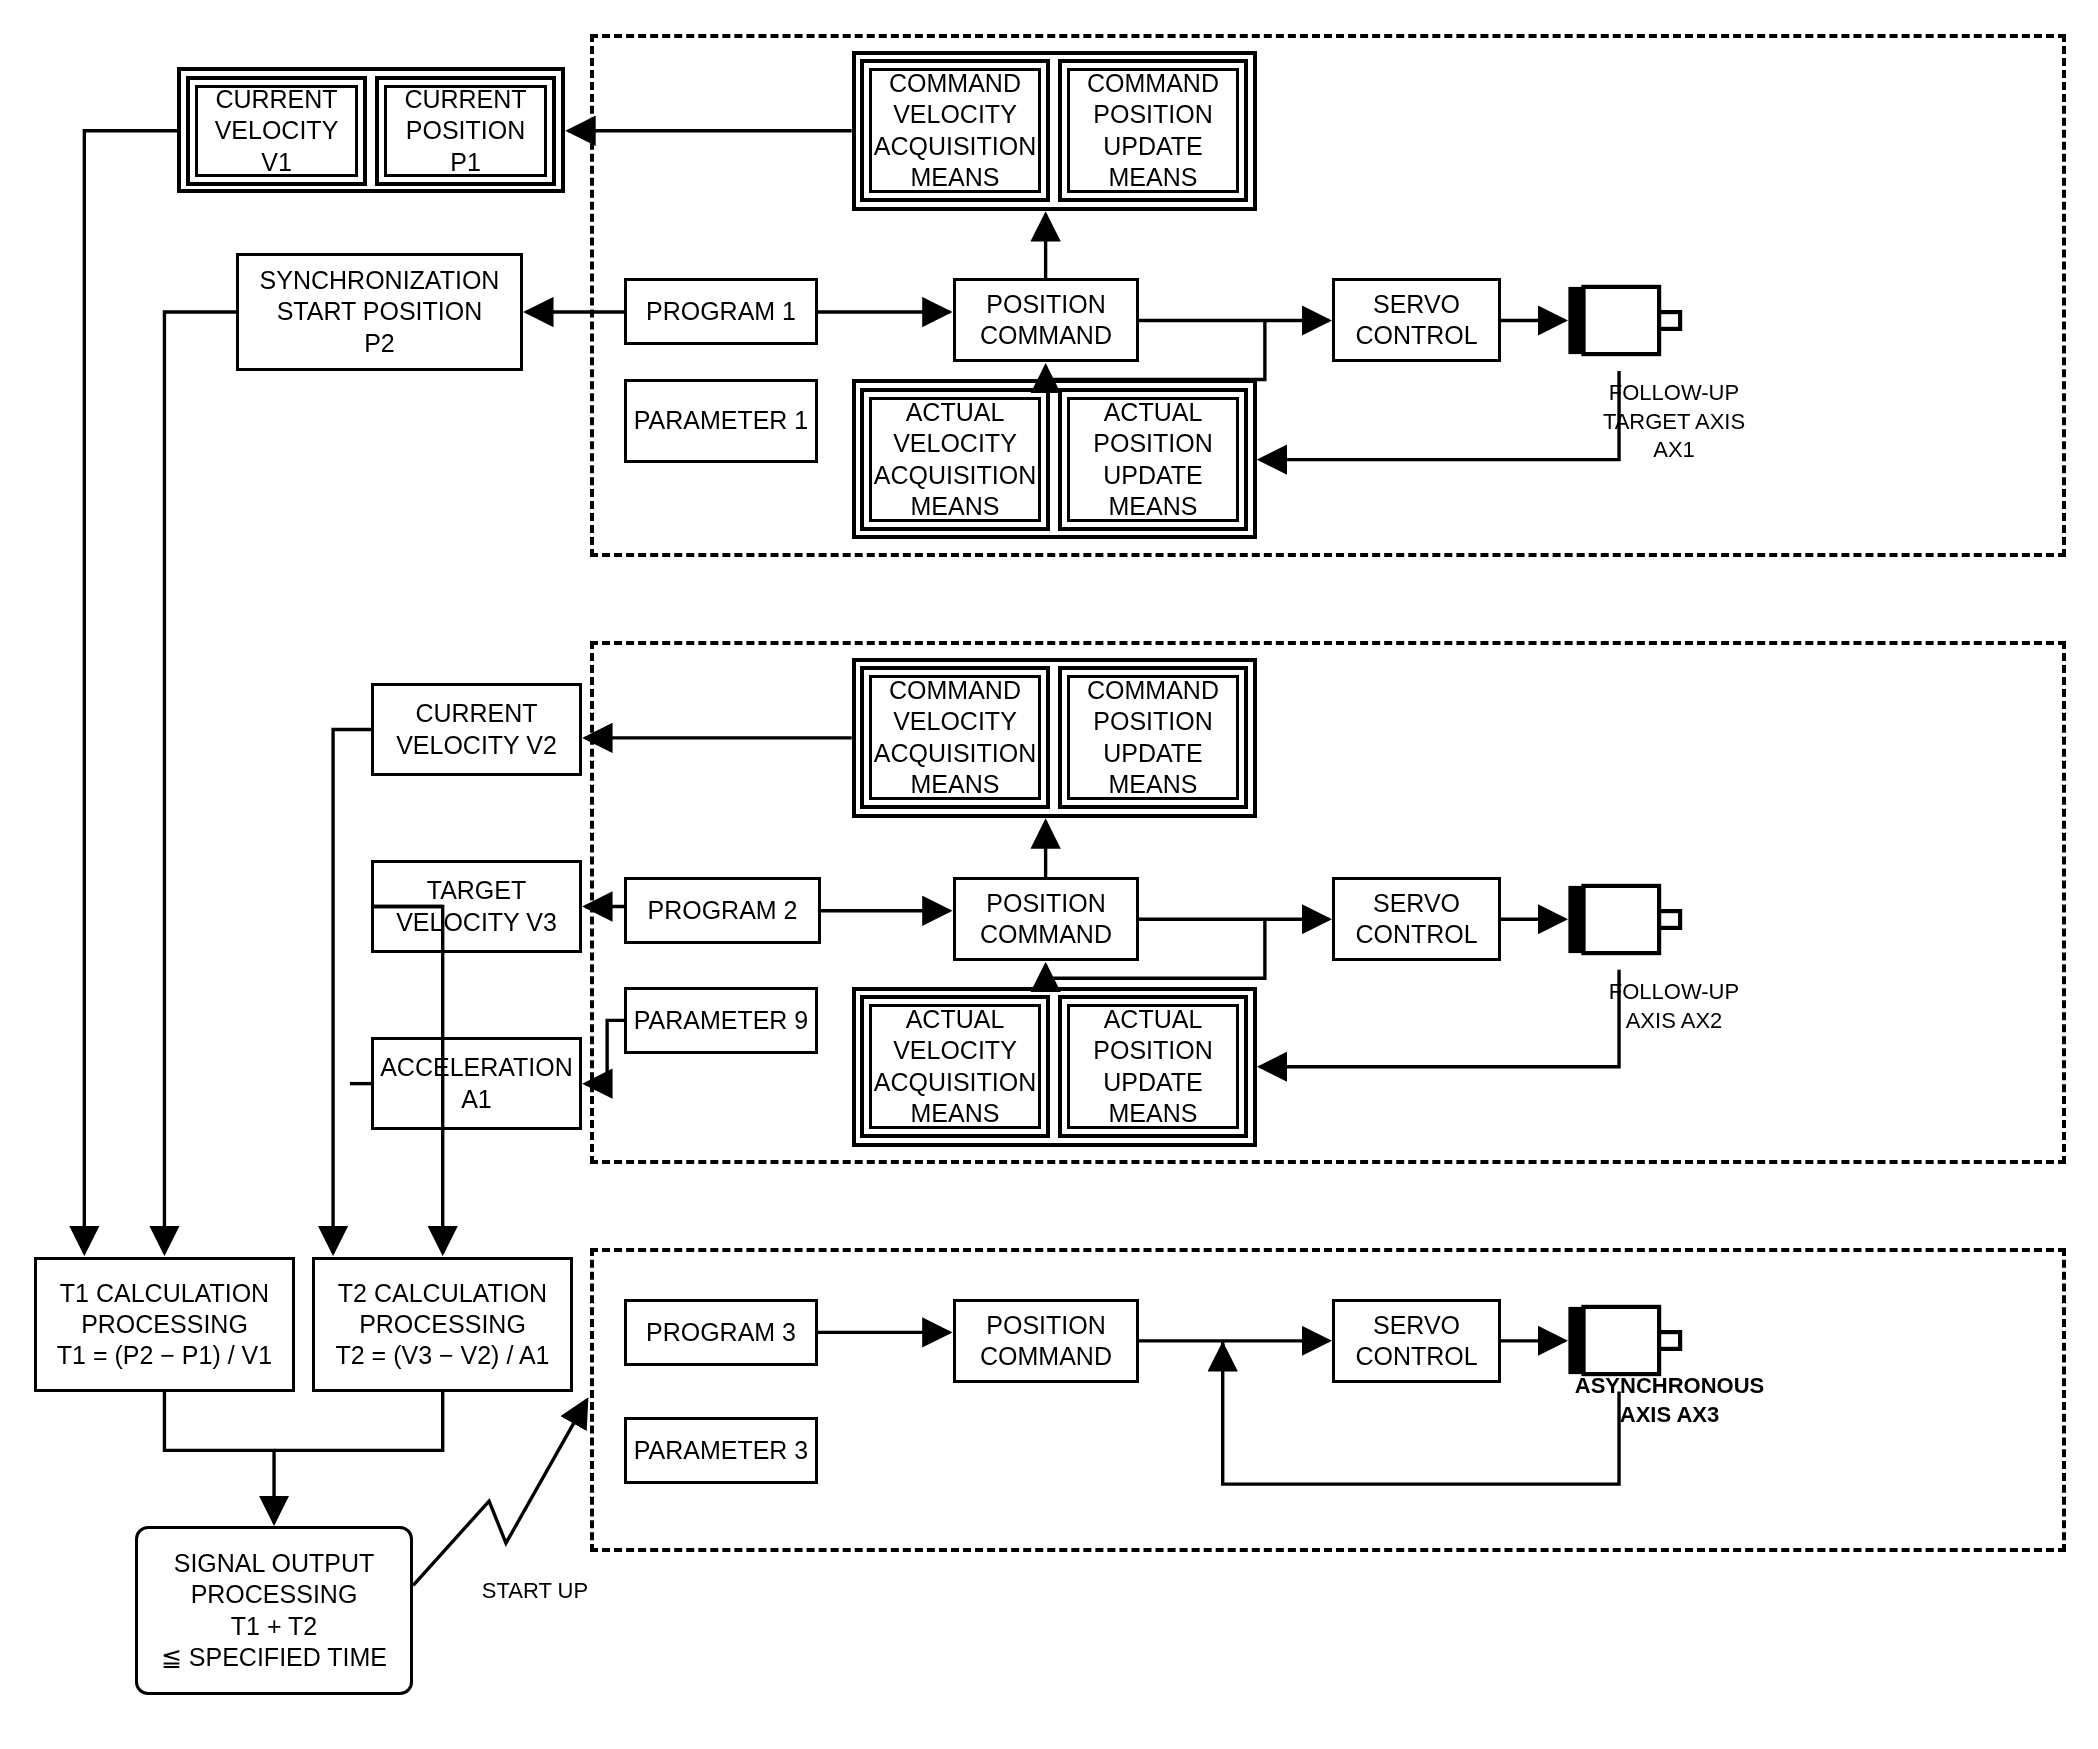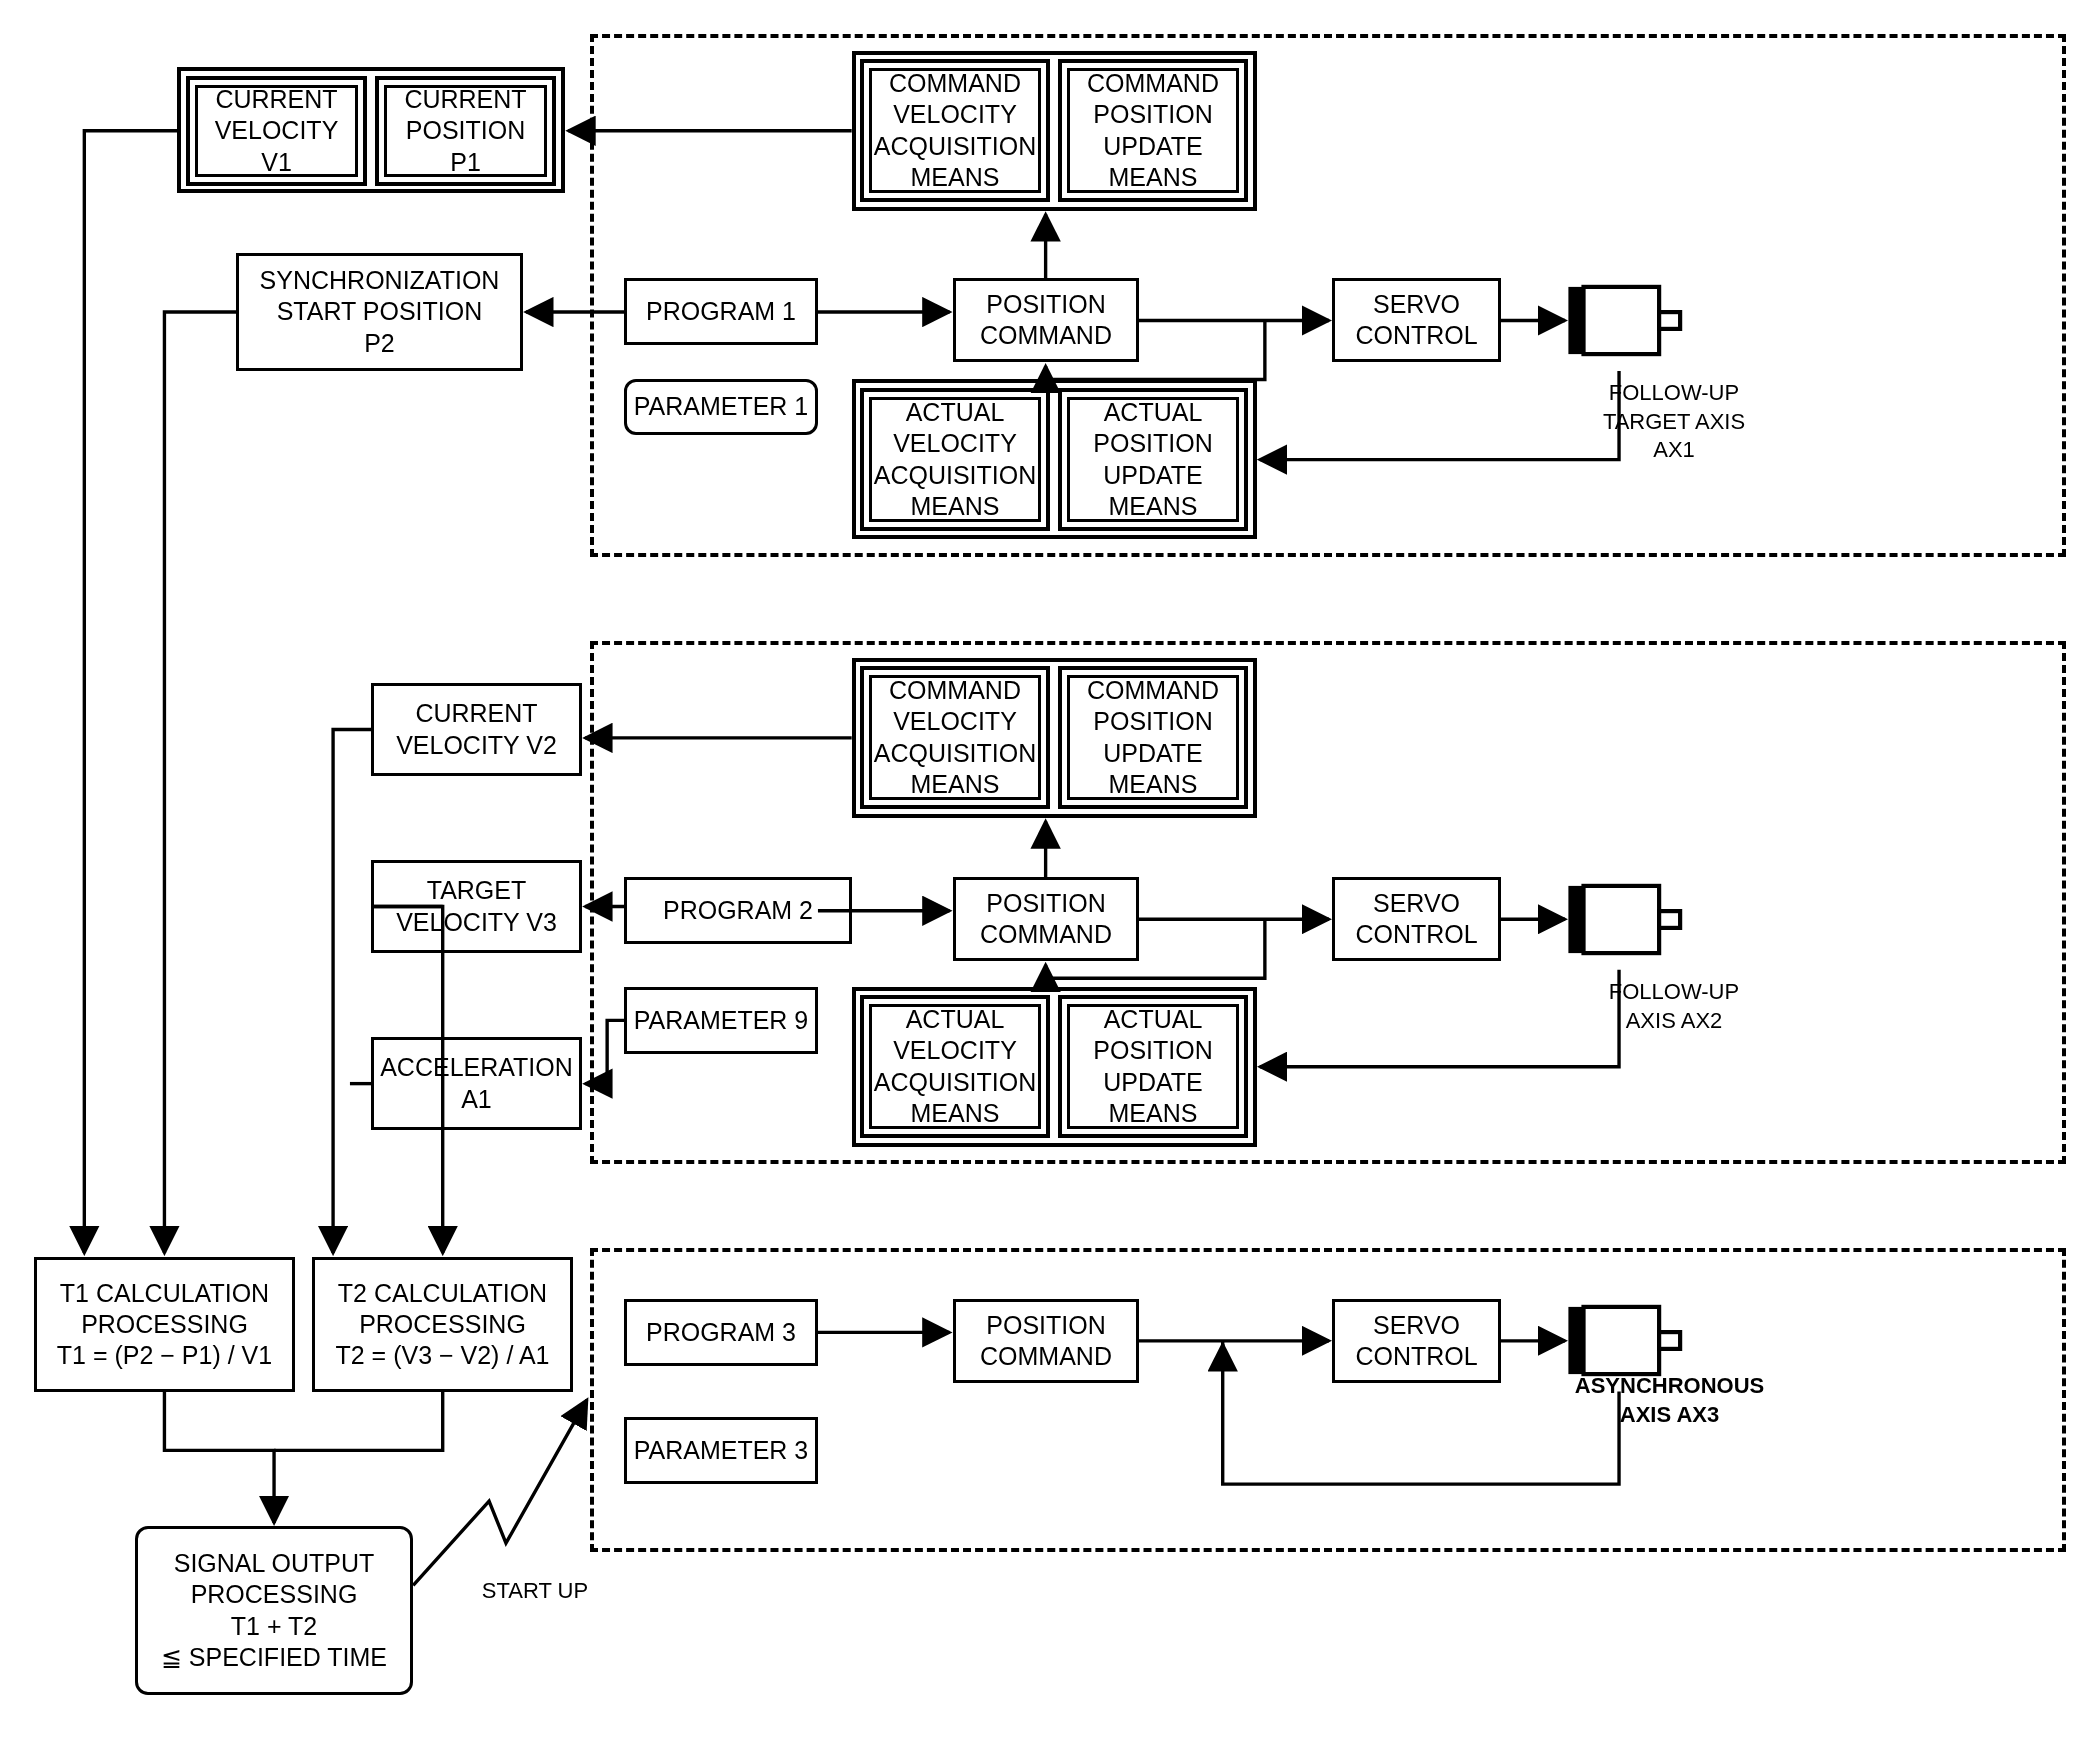--- a/index.html
+++ b/index.html
@@ -91,21 +91,21 @@
   <div class="dbox dbox-outer" style="left:186px; top:76px; width:181px; height:110px;">
     <div class="dbox-inner">CURRENT<br>VELOCITY V1</div>
   </div>
   <div class="dbox dbox-outer" style="left:375px; top:76px; width:181px; height:110px;">
     <div class="dbox-inner">CURRENT<br>POSITION P1</div>
   </div>
 
   <div class="box" style="left:236px; top:253px; width:287px; height:118px;">SYNCHRONIZATION<br>START POSITION<br>P2</div>
 
   <div class="box" style="left:624px; top:278px; width:194px; height:67px;">PROGRAM 1</div>
-  <div class="box" style="left:624px; top:379px; width:194px; height:56px;border-radius:12px;">PARAMETER 1</div>
+  <div class="box" style="left:624px; top:379px; width:194px; height:84px;">PARAMETER 1</div>
 
   <div class="box" style="left:953px; top:278px; width:186px; height:84px;">POSITION<br>COMMAND</div>
 
   <div class="box" style="left:1332px; top:278px; width:169px; height:84px;">SERVO<br>CONTROL</div>
 
   <div class="motor" style="left:1560px; top:270px; width:126px; height:101px;">
     <svg width="126" height="101" viewBox="0 0 150 120">
       <rect x="10" y="20" width="18" height="80" fill="#000"></rect>
       <rect x="28" y="20" width="90" height="80" fill="#fff" stroke="#000" stroke-width="5"></rect>
       <rect x="118" y="50" width="25" height="20" fill="#fff" stroke="#000" stroke-width="5"></rect>
@@ -128,21 +128,21 @@
     <div class="dbox-inner">COMMAND<br>VELOCITY<br>ACQUISITION<br>MEANS</div>
   </div>
   <div class="dbox dbox-outer" style="left:1058px; top:666px; width:190px; height:143px;">
     <div class="dbox-inner">COMMAND<br>POSITION<br>UPDATE<br>MEANS</div>
   </div>
 
   <div class="box" style="left:371px; top:683px; width:211px; height:93px;">CURRENT<br>VELOCITY V2</div>
   <div class="box" style="left:371px; top:860px; width:211px; height:93px;">TARGET<br>VELOCITY V3</div>
   <div class="box" style="left:371px; top:1037px; width:211px; height:93px;">ACCELERATION<br>A1</div>
 
-  <div class="box" style="left:624px; top:877px; width:228px; height:67px;">PROGRAM 2</div>
+  <div class="box" style="left:624px; top:877px; width:197px; height:67px;">PROGRAM 2</div>
   <div class="box" style="left:624px; top:987px; width:194px; height:67px;">PARAMETER 9</div>
 
   <div class="box" style="left:953px; top:877px; width:186px; height:84px;">POSITION<br>COMMAND</div>
 
   <div class="box" style="left:1332px; top:877px; width:169px; height:84px;">SERVO<br>CONTROL</div>
 
   <div class="motor" style="left:1560px; top:869px; width:126px; height:101px;">
     <svg width="126" height="101" viewBox="0 0 150 120">
       <rect x="10" y="20" width="18" height="80" fill="#000"></rect>
       <rect x="28" y="20" width="90" height="80" fill="#fff" stroke="#000" stroke-width="5"></rect>

